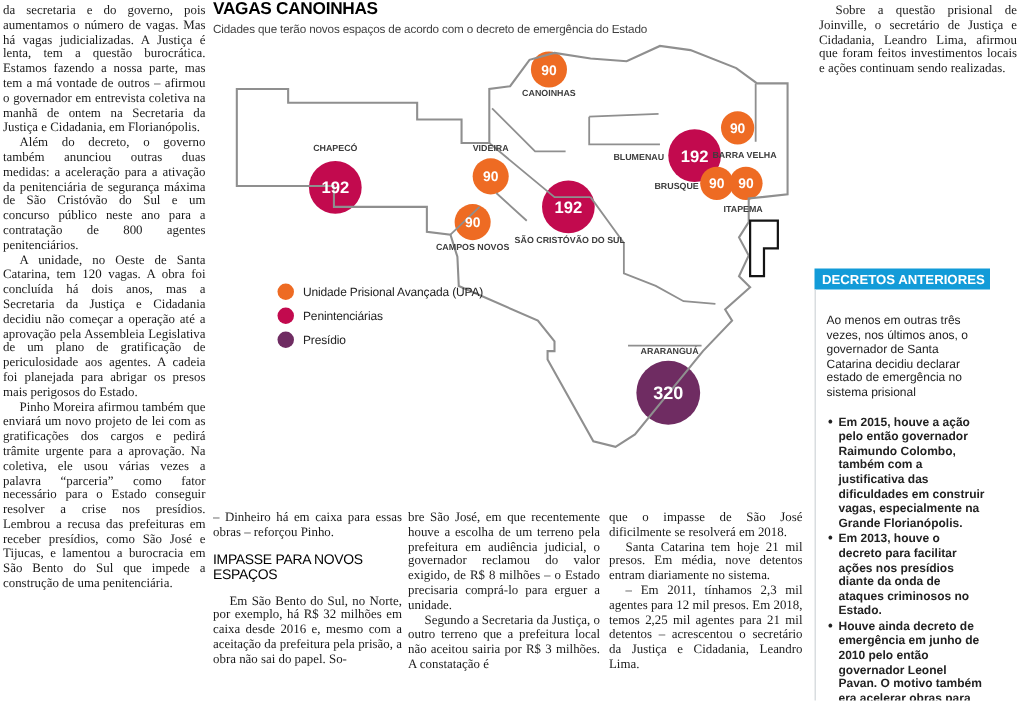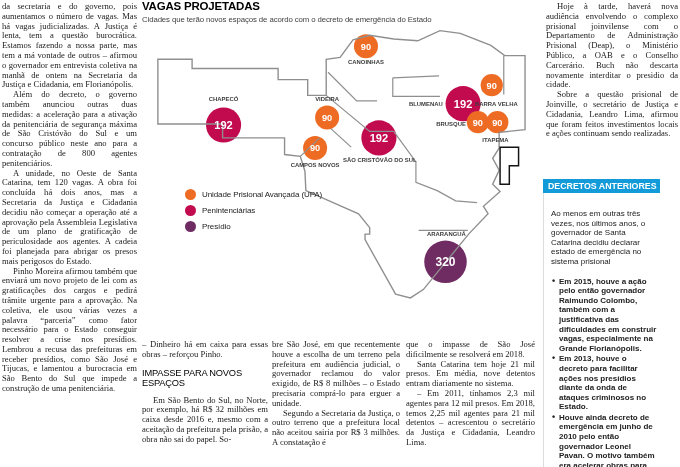--- a/index.html
+++ b/index.html
@@ -77,21 +77,21 @@
 </head>
 <body>
 
 <div class="news-col" style="left:2px;top:2px;width:135px;">
     <p class="noindent">da secretaria e do governo, pois aumentamos o número de vagas. Mas há vagas judicializadas. A Justiça é lenta, tem a questão burocrática. Estamos fazendo a nossa parte, mas tem a má vontade de outros – afirmou o governador em entrevista coletiva na manhã de ontem na Secretaria da Justiça e Cidadania, em Florianópolis.</p>
     <p>Além do decreto, o governo também anunciou outras duas medidas: a aceleração para a ativação da penitenciária de segurança máxima de São Cristóvão do Sul e um concurso público neste ano para a contratação de 800 agentes penitenciários.</p>
     <p>A unidade, no Oeste de Santa Catarina, tem 120 vagas. A obra foi concluída há dois anos, mas a Secretaria da Justiça e Cidadania decidiu não começar a operação até a aprovação pela Assembleia Legislativa de um plano de gratificação de periculosidade aos agentes. A cadeia foi planejada para abrigar os presos mais perigosos do Estado.</p>
     <p>Pinho Moreira afirmou também que enviará um novo projeto de lei com as gratificações dos cargos e pedirá trâmite urgente para a aprovação. Na coletiva, ele usou várias vezes a palavra “parceria” como fator necessário para o Estado conseguir resolver a crise nos presídios. Lembrou a recusa das prefeituras em receber presídios, como São José e Tijucas, e lamentou a burocracia em São Bento do Sul que impede a construção de uma penitenciária.</p>
   </div>
 
-<div class="ig-title">VAGAS PROJETADAS</div>
+<div class="ig-title">VAGAS CANOINHAS</div>
 <div class="ig-subtitle">Cidades que terão novos espaços de acordo com o decreto de emergência do Estado</div>
 
 <svg id="map-svg" width="402" height="320" viewBox="140 26 402 346">
   <g id="map-markers">
       <circle cx="214" cy="133" r="19" fill="#C20A4E"></circle>
       <circle cx="326" cy="125" r="13" fill="#EE6B23"></circle>
       <circle cx="313" cy="158" r="13" fill="#EE6B23"></circle>
       <circle cx="368" cy="48" r="13" fill="#EE6B23"></circle>
       <circle cx="382" cy="147" r="19" fill="#C20A4E"></circle>
       <circle cx="473" cy="110" r="19" fill="#C20A4E"></circle>
@@ -158,21 +158,20 @@
     <p class="noindent">bre São José, em que recentemente houve a escolha de um terreno pela prefeitura em audiência judicial, o governador reclamou do valor exigido, de R$ 8 milhões – o Estado precisaria comprá-lo para erguer a unidade.</p>
     <p>Segundo a Secretaria da Justiça, o outro terreno que a prefeitura local não aceitou sairia por R$ 3 milhões. A constatação é</p>
   </div>
 <div class="news-col" style="left:406px;top:340px;width:129px;">
     <p class="noindent">que o impasse de São José dificilmente se resolverá em 2018.</p>
     <p>Santa Catarina tem hoje 21 mil presos. Em média, nove detentos entram diariamente no sistema.</p>
     <p>– Em 2011, tínhamos 2,3 mil agentes para 12 mil presos. Em 2018, temos 2,25 mil agentes para 21 mil detentos – acrescentou o secretário da Justiça e Cidadania, Leandro Lima.</p>
   </div>
 
 <div class="news-col" style="left:546px;top:2px;width:132px;">
-    <p>Hoje à tarde, haverá nova audiência envolvendo o complexo prisional joinvilense com o Departamento de Administração Prisional (Deap), o Ministério Público, a OAB e o Conselho Carcerário. Buch não descarta novamente interditar o presidio da cidade.</p>
     <p>Sobre a questão prisional de Joinville, o secretário de Justiça e Cidadania, Leandro Lima, afirmou que foram feitos investimentos locais e ações continuam sendo realizadas.</p>
   </div>
 
 <div class="decrees">
   <div class="decrees-header">DECRETOS ANTERIORES</div>
   <div class="decrees-body">
     <p class="decrees-intro">Ao menos em outras três vezes, nos últimos anos, o governador de Santa Catarina decidiu declarar estado de emergência no sistema prisional</p>
     <ul class="decrees-list" id="decrees-list">
         <li>Em 2015, houve a ação pelo então governador Raimundo Colombo, também com a justificativa das dificuldades em construir vagas, especialmente na Grande Florianópolis.</li>
         <li>Em 2013, houve o decreto para facilitar ações nos presídios diante da onda de ataques criminosos no Estado.</li>

